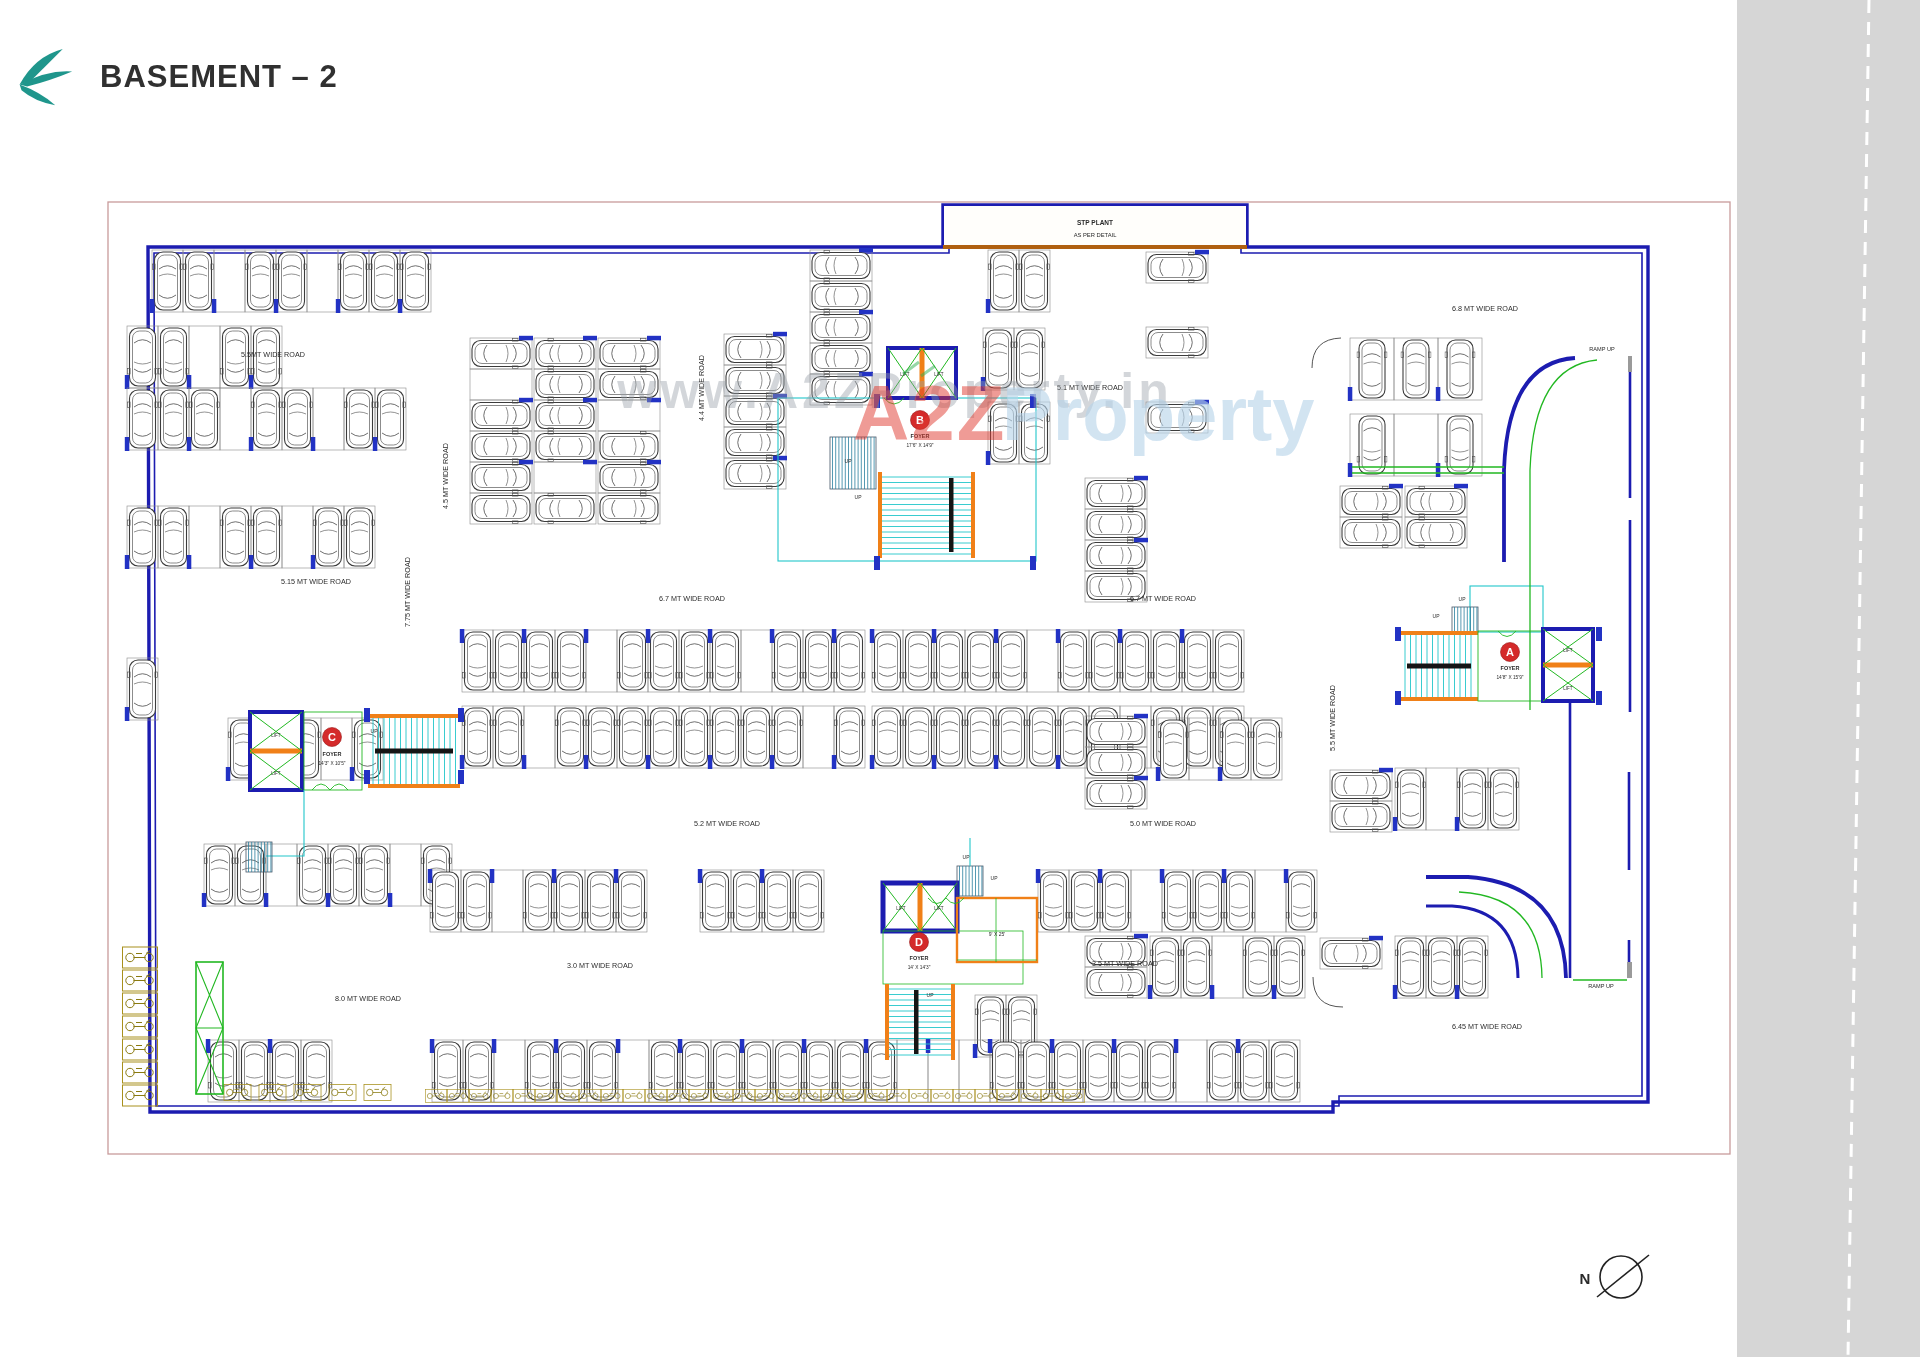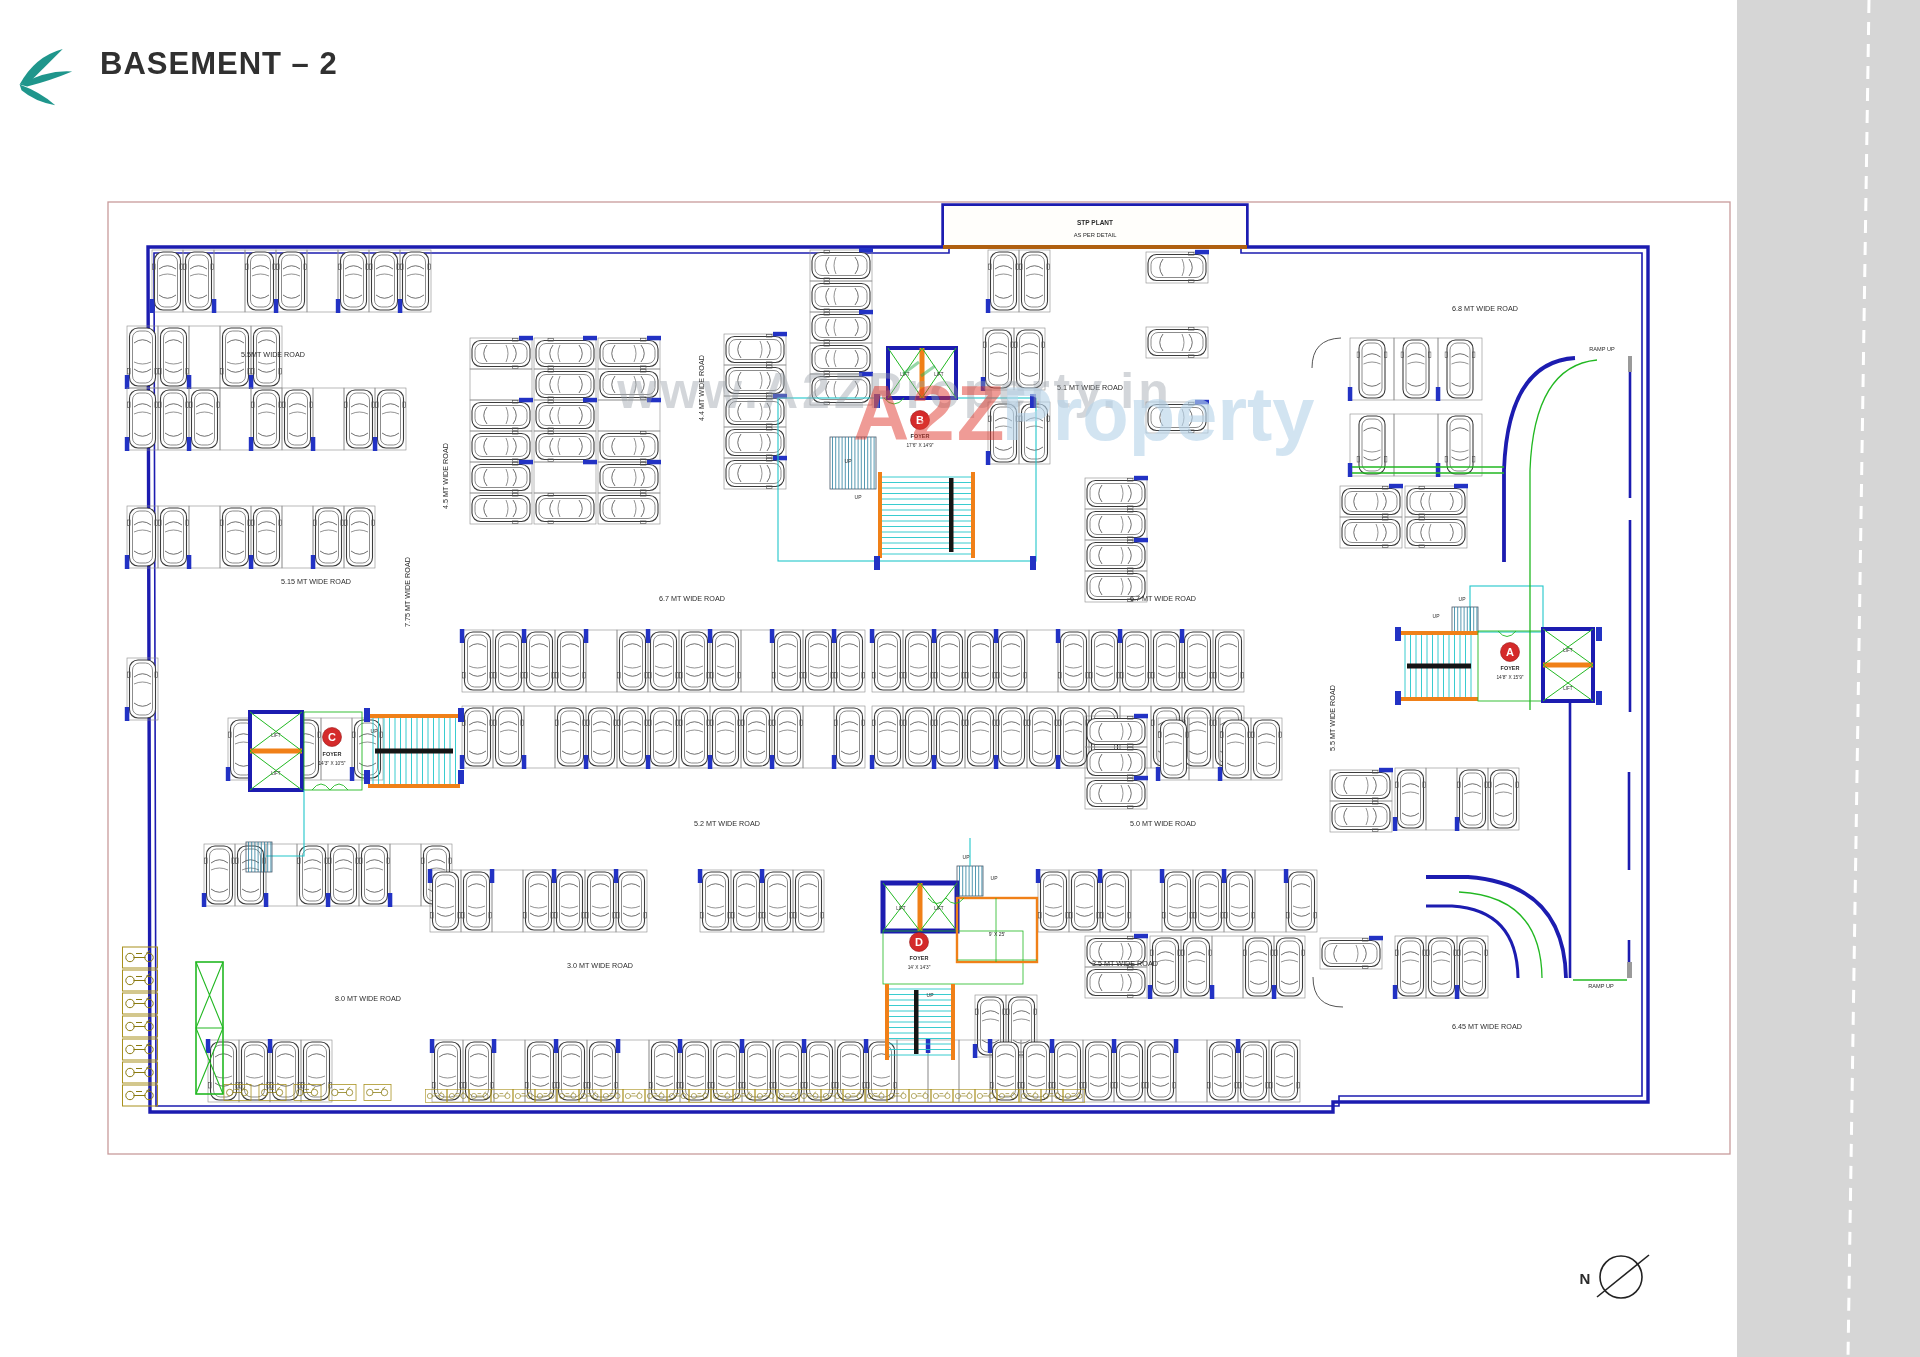--- a/index.html
+++ b/index.html
@@ -1,18 +1,18 @@
 <!DOCTYPE html>
 <html><head>
 <meta charset="utf-8">
 <style>
   html,body{margin:0;padding:0;background:#fff;}
   .page{position:relative;width:1920px;height:1357px;background:#ffffff;overflow:hidden;
         font-family:"Liberation Sans",sans-serif;}
-  .hdr{position:absolute;left:14px;top:46px;display:flex;align-items:flex-start;gap:26px;z-index:5;}
+  .hdr{position:absolute;left:14px;top:46px;display:flex;align-items:center;gap:26px;z-index:5;}
   .hdr h1{margin:0;font-size:31px;font-weight:700;letter-spacing:1px;color:#303030;}
   .logo{width:60px;height:62px;}
   svg.plan{position:absolute;left:0;top:0;width:1920px;height:1357px;}
   text{font-family:"Liberation Sans",sans-serif;}
 </style>
 </head>
 <body>
 
 <div class="page">
 

